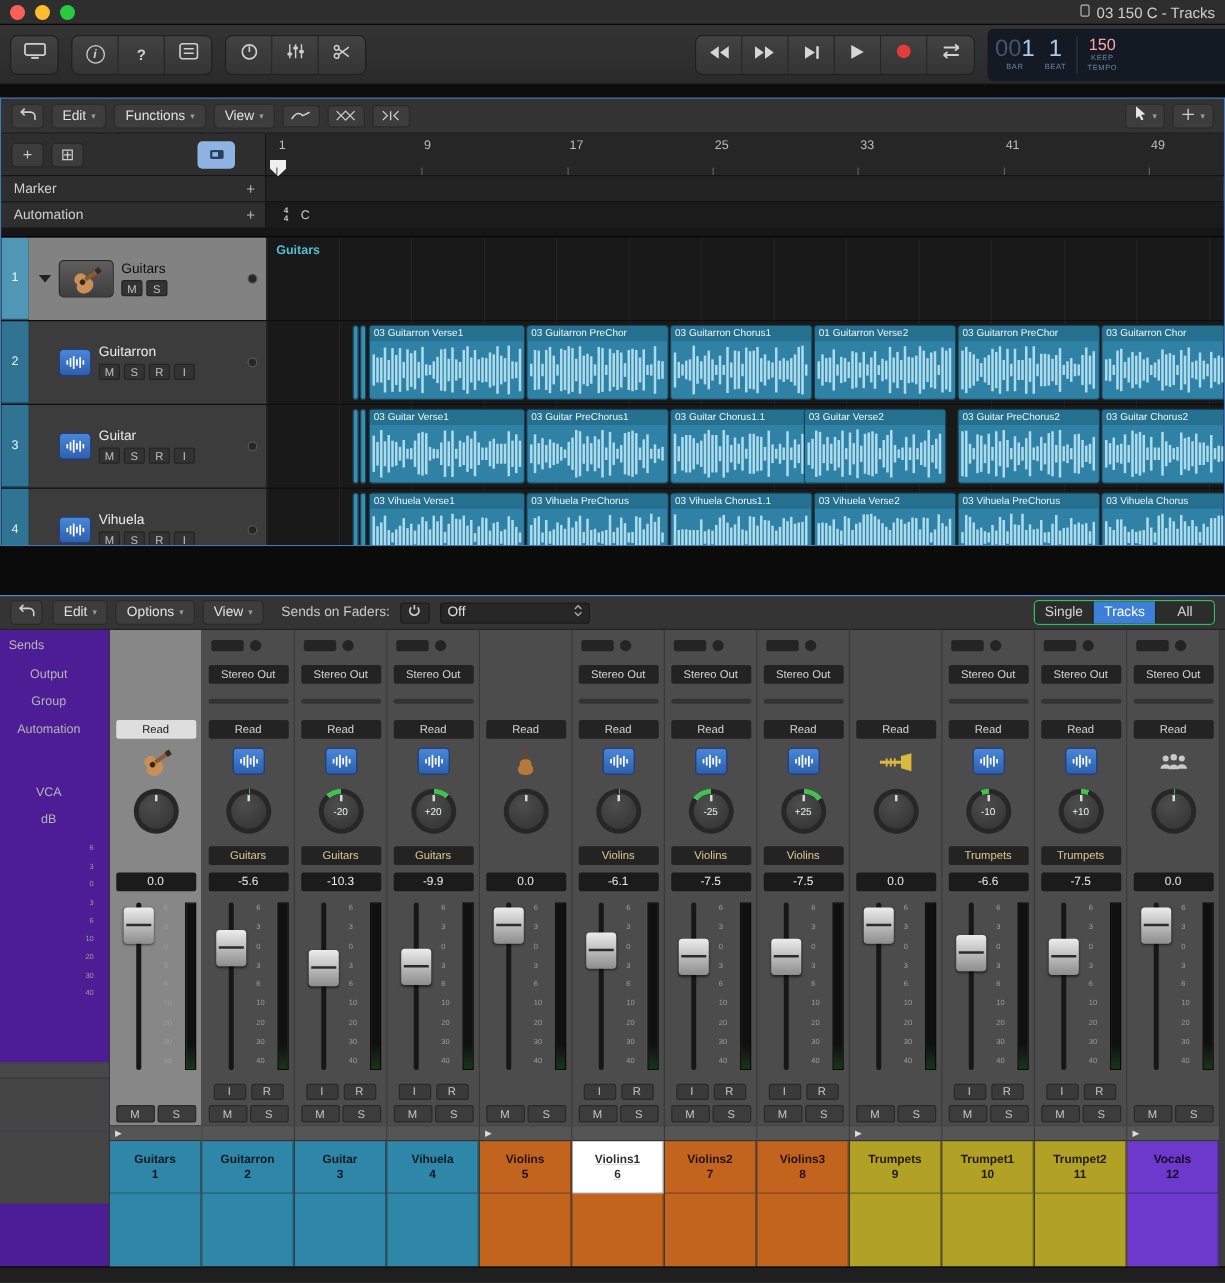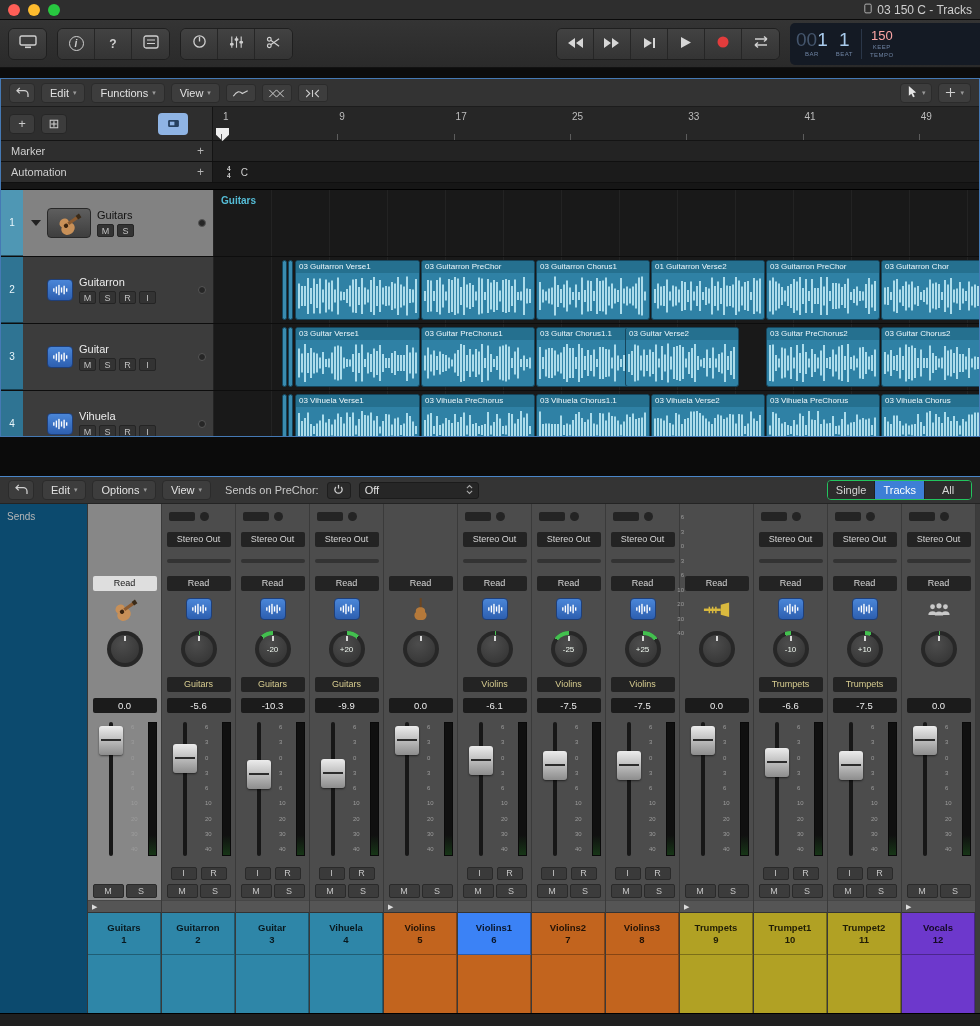--- a/index.html
+++ b/index.html
@@ -90,21 +90,21 @@
   .sof-label{font-size:11px;color:#c9c9c9;margin-left:6px}
   .pwr-btn{width:24px;height:17px;background:#2b2b2b;border:1px solid #1e1e1e;border-radius:3px;display:flex;align-items:center;justify-content:center}
   .dropdown{width:120px;height:17px;background:#262626;border:1px solid #1b1b1b;border-radius:3px;display:flex;align-items:center;padding:0 5px;font-size:11px;color:#e0e0e0}
   .dd-chev{margin-left:auto}
   #view-tabs{margin-left:auto;display:flex;border-radius:4px;overflow:hidden;border:1px solid #22c55e}
   .vtab{min-width:46px;height:18px;background:#2c2c2c;color:#d5d5d5;font-size:11px;display:flex;align-items:center;justify-content:center;padding:0 8px;border-right:1px solid #1f1f1f}
   .vtab:last-child{border-right:none}
   .vtab.active{background:#3d7fd6;color:#fff}
 
   #mixer-body{display:flex;height:509px;background:#414141}
-  #mixer-labels{width:88px;background:#0c4a6e;border-right:1px solid #363636;display:flex;flex-direction:row}
+  #mixer-labels{width:88px;background:#4c1d95;border-right:1px solid #363636;display:flex;flex-direction:column}
   .lab{justify-content:flex-end;padding-right:9px;font-size:10px;color:#b6b6b6}
   .row{display:flex;align-items:center;justify-content:center;width:100%;flex:none}
   .r-sends{height:24px}.r-out{height:22px}.r-group{height:22px}.r-auto{height:22px}
   .r-icon{height:30px}.r-pan{height:50px}.r-vca{height:20px}.r-db{height:22px}
   .r-fader{height:148px;position:relative}
   .r-ir{height:18px}.r-ms{height:18px}
   .r-disc{height:13px;background:#555;border-top:1px solid #464646;border-bottom:1px solid #333;justify-content:flex-start !important;padding-left:4px}
   .r-name{height:42px;flex-direction:column;gap:1px;border-right:1px solid rgba(0,0,0,.35);border-bottom:1px solid rgba(0,0,0,.3)}
   .r-color{height:58px;border-right:1px solid rgba(0,0,0,.3)}
   #lab-scale{height:100%;width:100%;display:flex;flex-direction:column;justify-content:space-between;align-items:flex-end;padding:10px 12px 16px 0;font-size:6px;color:#9c9c9c;line-height:1}
@@ -821,21 +821,21 @@
                 <rect x="86" y="14.0" width="2" height="16" fill="rgba(186,229,243,0.9)"></rect>
                 <rect x="89" y="17.0" width="2" height="10" fill="rgba(186,229,243,0.9)"></rect>
                 <rect x="92" y="4.0" width="2" height="36" fill="rgba(186,229,243,0.9)"></rect>
                 <rect x="95" y="17.0" width="2" height="10" fill="rgba(186,229,243,0.9)"></rect>
                 <rect x="98" y="10.5" width="2" height="23" fill="rgba(186,229,243,0.9)"></rect>
                 <rect x="101" y="14.5" width="2" height="15" fill="rgba(186,229,243,0.9)"></rect>
                 <rect x="104" y="6.0" width="2" height="32" fill="rgba(186,229,243,0.9)"></rect>
                 <rect x="107" y="3.5" width="2" height="37" fill="rgba(186,229,243,0.9)"></rect>
               </svg></div>
           </div>
-          <div class="region" style="left: 412px; width: 114px;">
+          <div class="region" style="left: 430px; width: 114px;">
             <div class="region-h">03 Guitar Verse2</div>
             <div class="region-w"><svg xmlns="http://www.w3.org/2000/svg" width="112" height="44">
                 <rect x="2" y="13.0" width="2" height="18" fill="rgba(186,229,243,0.9)"></rect>
                 <rect x="5" y="10.0" width="2" height="24" fill="rgba(186,229,243,0.9)"></rect>
                 <rect x="8" y="3.5" width="2" height="37" fill="rgba(186,229,243,0.9)"></rect>
                 <rect x="11" y="4.5" width="2" height="35" fill="rgba(186,229,243,0.9)"></rect>
                 <rect x="14" y="14.5" width="2" height="15" fill="rgba(186,229,243,0.9)"></rect>
                 <rect x="17" y="8.5" width="2" height="27" fill="rgba(186,229,243,0.9)"></rect>
                 <rect x="20" y="14.0" width="2" height="16" fill="rgba(186,229,243,0.9)"></rect>
                 <rect x="23" y="8.5" width="2" height="27" fill="rgba(186,229,243,0.9)"></rect>
@@ -1247,21 +1247,21 @@
         </div>
         <div class="menu-btn">
           <span class="menu-label">Options</span>
           <span class="chev">▾</span>
         </div>
         <div class="menu-btn">
           <span class="menu-label">View</span>
           <span class="chev">▾</span>
         </div>
       </div>
-    <span class="sof-label">Sends on PreChor:</span>
+    <span class="sof-label">Sends on Faders:</span>
     <div class="pwr-btn">
       <span><svg viewBox="0 0 12 12" width="11" height="11">
             <path d="M6 1 V5" stroke="#cfcfcf" stroke-width="1.4"></path>
             <path d="M3.2 3.2 a4 4 0 1 0 5.6 0" stroke="#cfcfcf" stroke-width="1.4" fill="none"></path>
           </svg></span>
     </div>
     <div class="dropdown">
       <span>Off</span>
       <span class="dd-chev"><svg viewBox="0 0 8 12" width="7" height="11">
             <path d="M1 4.5 L4 1.5 L7 4.5 M1 7.5 L4 10.5 L7 7.5" stroke="#aaa" fill="none" stroke-width="1.2"></path>
@@ -1705,21 +1705,21 @@
           </div>
           <div class="row r-ir">
             <div class="sq-btn">I</div>
             <div class="sq-btn">R</div>
           </div>
           <div class="row r-ms">
             <div class="ms-btn">M</div>
             <div class="ms-btn">S</div>
           </div>
           <div class="row r-disc"></div>
-          <div class="row r-name" style="background: #3b82f6;">
+          <div class="row r-name" style="background: #ffffff; text-decoration: underline;">
             <div class="ch-name">Violins1</div>
             <div class="ch-num">6</div>
           </div>
           <div class="row r-color" style="background: rgb(194, 100, 30);"></div>
         </div>
         <div class="strip">
           <div class="row r-sends">
             <div class="send-slot"></div>
             <div class="send-knob"></div>
           </div>

